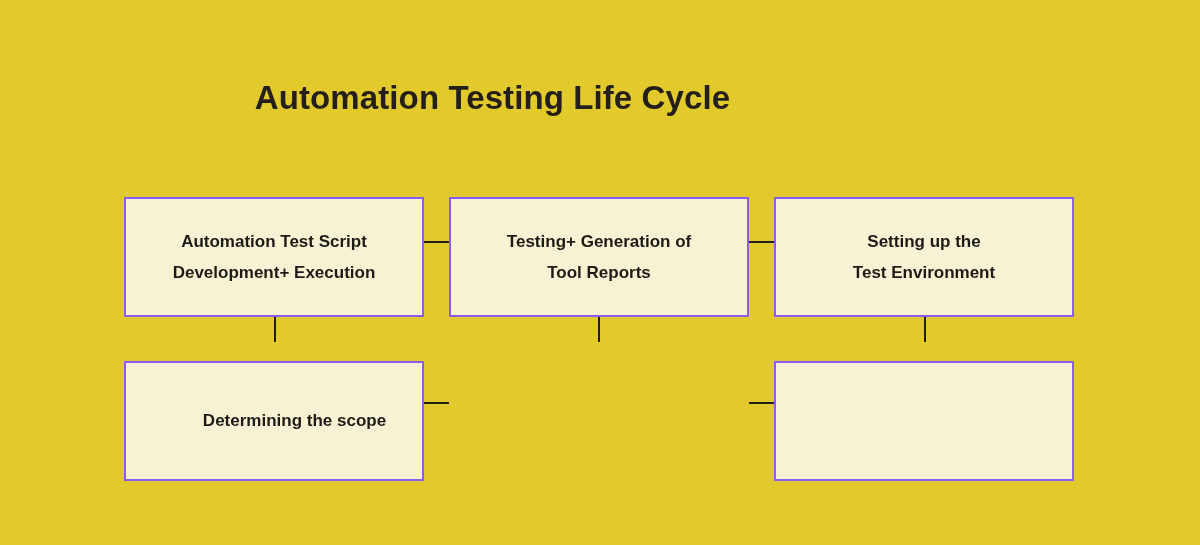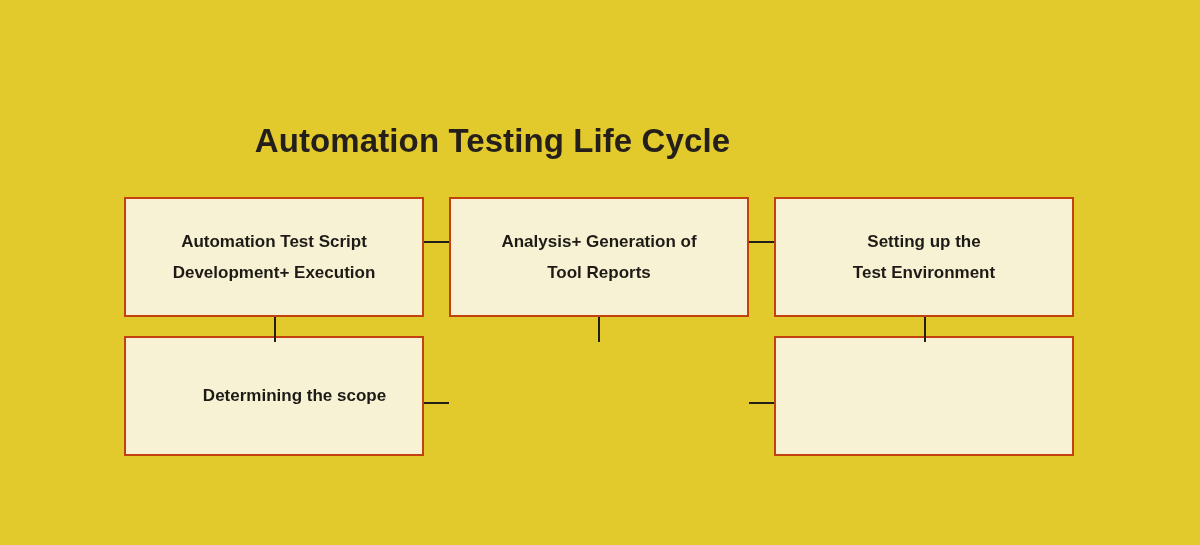--- a/index.html
+++ b/index.html
@@ -22,46 +22,45 @@
     position: absolute;
     top: 78px;
     left: 0;
     width: 985px;
     text-align: center;
     font-size: 33px;
     font-weight: bold;
     color: #241F1B;
     letter-spacing: 0.1px;
     line-height: 1.2;
-    margin-top: 43px;
   }
   .node {
     position: absolute;
     width: 300px;
     height: 120px;
     background: #F7F2D3;
-    border: 2px solid #c2410c;
+    border: 2px solid #8b5cf6;
     box-sizing: border-box;
     display: flex;
     flex-direction: column;
     align-items: center;
     justify-content: center;
     text-align: center;
     color: #1E1B17;
     font-size: 17px;
     font-weight: bold;
     line-height: 1.85;
   }
   .node .line {
     display: block;
     white-space: nowrap;
   }
   
   .row1 { top: 197px; }
-  .row2 { top: 336px; padding-left: 41px; }
+  .row2 { top: 361px; padding-left: 41px; }
   
   .col1 { left: 124px; }
   .col2 { left: 449px; }
   .col3 { left: 774px; text-align: right; }
 
   .connector {
     position: absolute;
     background: #221E1A;
   }
   .connector.h {
@@ -88,21 +87,21 @@
 <div class="canvas">
 
   <div class="diagram-title">Automation Testing Life Cycle</div>
 
   <div class="node row1 col1">
     <span class="line">Automation Test Script</span>
     <span class="line">Development+ Execution</span>
   </div>
 
   <div class="node row1 col2">
-    <span class="line">Analysis+ Generation of</span>
+    <span class="line">Testing+ Generation of</span>
     <span class="line">Tool Reports</span>
   </div>
 
   <div class="node row1 col3">
     <span class="line">Setting up the</span>
     <span class="line">Test Environment</span>
   </div>
 
   <div class="node row2 col1">
     <span class="line">Determining the scope</span>

